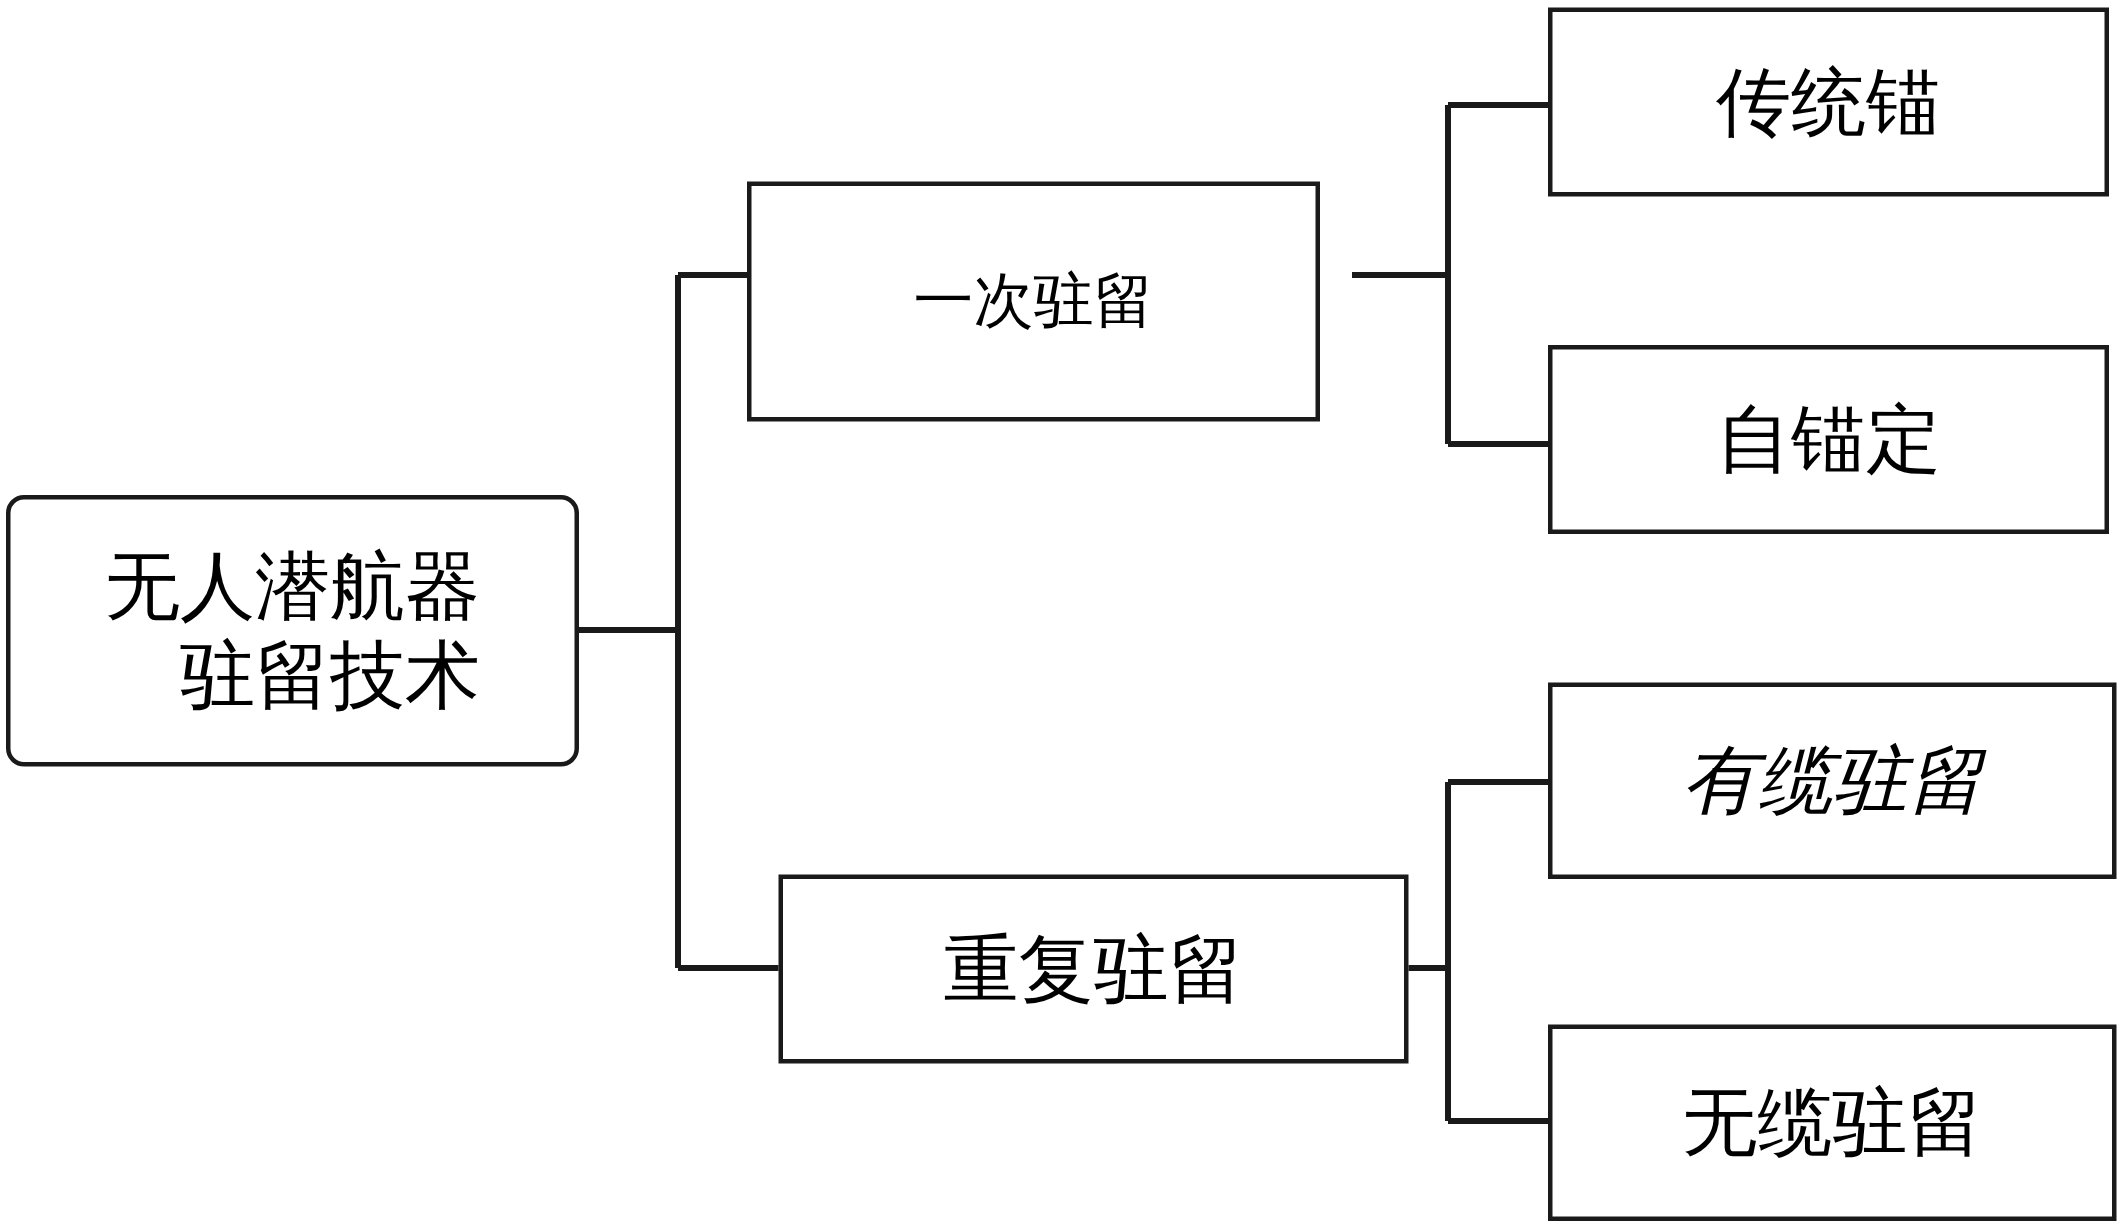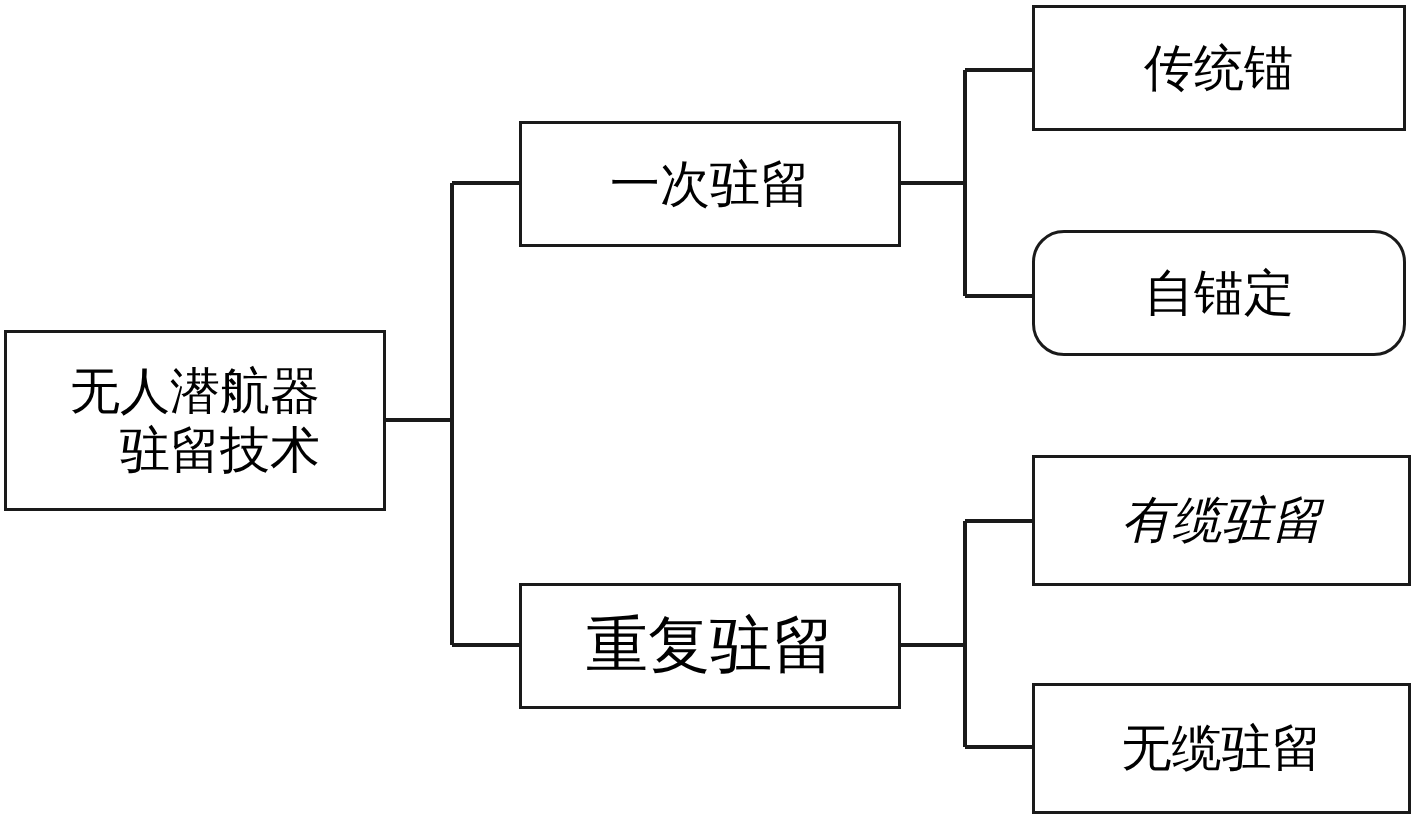--- a/index.html
+++ b/index.html
@@ -29,25 +29,25 @@
     background: #ffffff;
     display: flex;
     align-items: center;
     justify-content: center;
     text-align: right;
     color: #000000;
     line-height: 1.18;
     white-space: pre-line;
     z-index: 2;
   }
-  .node-root  { left: 4px;    top: 330px; width: 382px; height: 181px; font-size: 50px; }
-  .node-l2a   { left: 519px;  top: 121px; width: 382px; height: 126px; font-size: 50px; }
-  .node-l2b   { left: 519px;  top: 583px; width: 382px; height: 126px; font-size: 62px; }
+  .node-root  { left: 4px;    top: 330px; width: 382px; height: 181px; font-size: 50px; border-radius: 12px; }
+  .node-l2a   { left: 498px;  top: 121px; width: 382px; height: 160px; font-size: 40px; }
+  .node-l2b   { left: 519px;  top: 583px; width: 420px; height: 126px; font-size: 50px; }
   .node-l3a   { left: 1032px; top: 5px;   width: 374px; height: 126px; font-size: 50px; }
-  .node-l3b   { left: 1032px; top: 230px; width: 374px; height: 126px; font-size: 50px; border-radius: 32px; }
+  .node-l3b   { left: 1032px; top: 230px; width: 374px; height: 126px; font-size: 50px; }
   .node-l3c   { left: 1032px; top: 455px; width: 379px; height: 131px; font-size: 50px; font-style: italic; }
   .node-l3d   { left: 1032px; top: 683px; width: 379px; height: 131px; font-size: 50px; }
 </style>
 </head>
 <body>
 
 <div id="canvas">
 
   <svg id="edges" viewBox="0 0 1417 817" width="1417" height="817" shape-rendering="crispEdges">
     <g fill="none" stroke="#1a1a1a" stroke-width="4">

